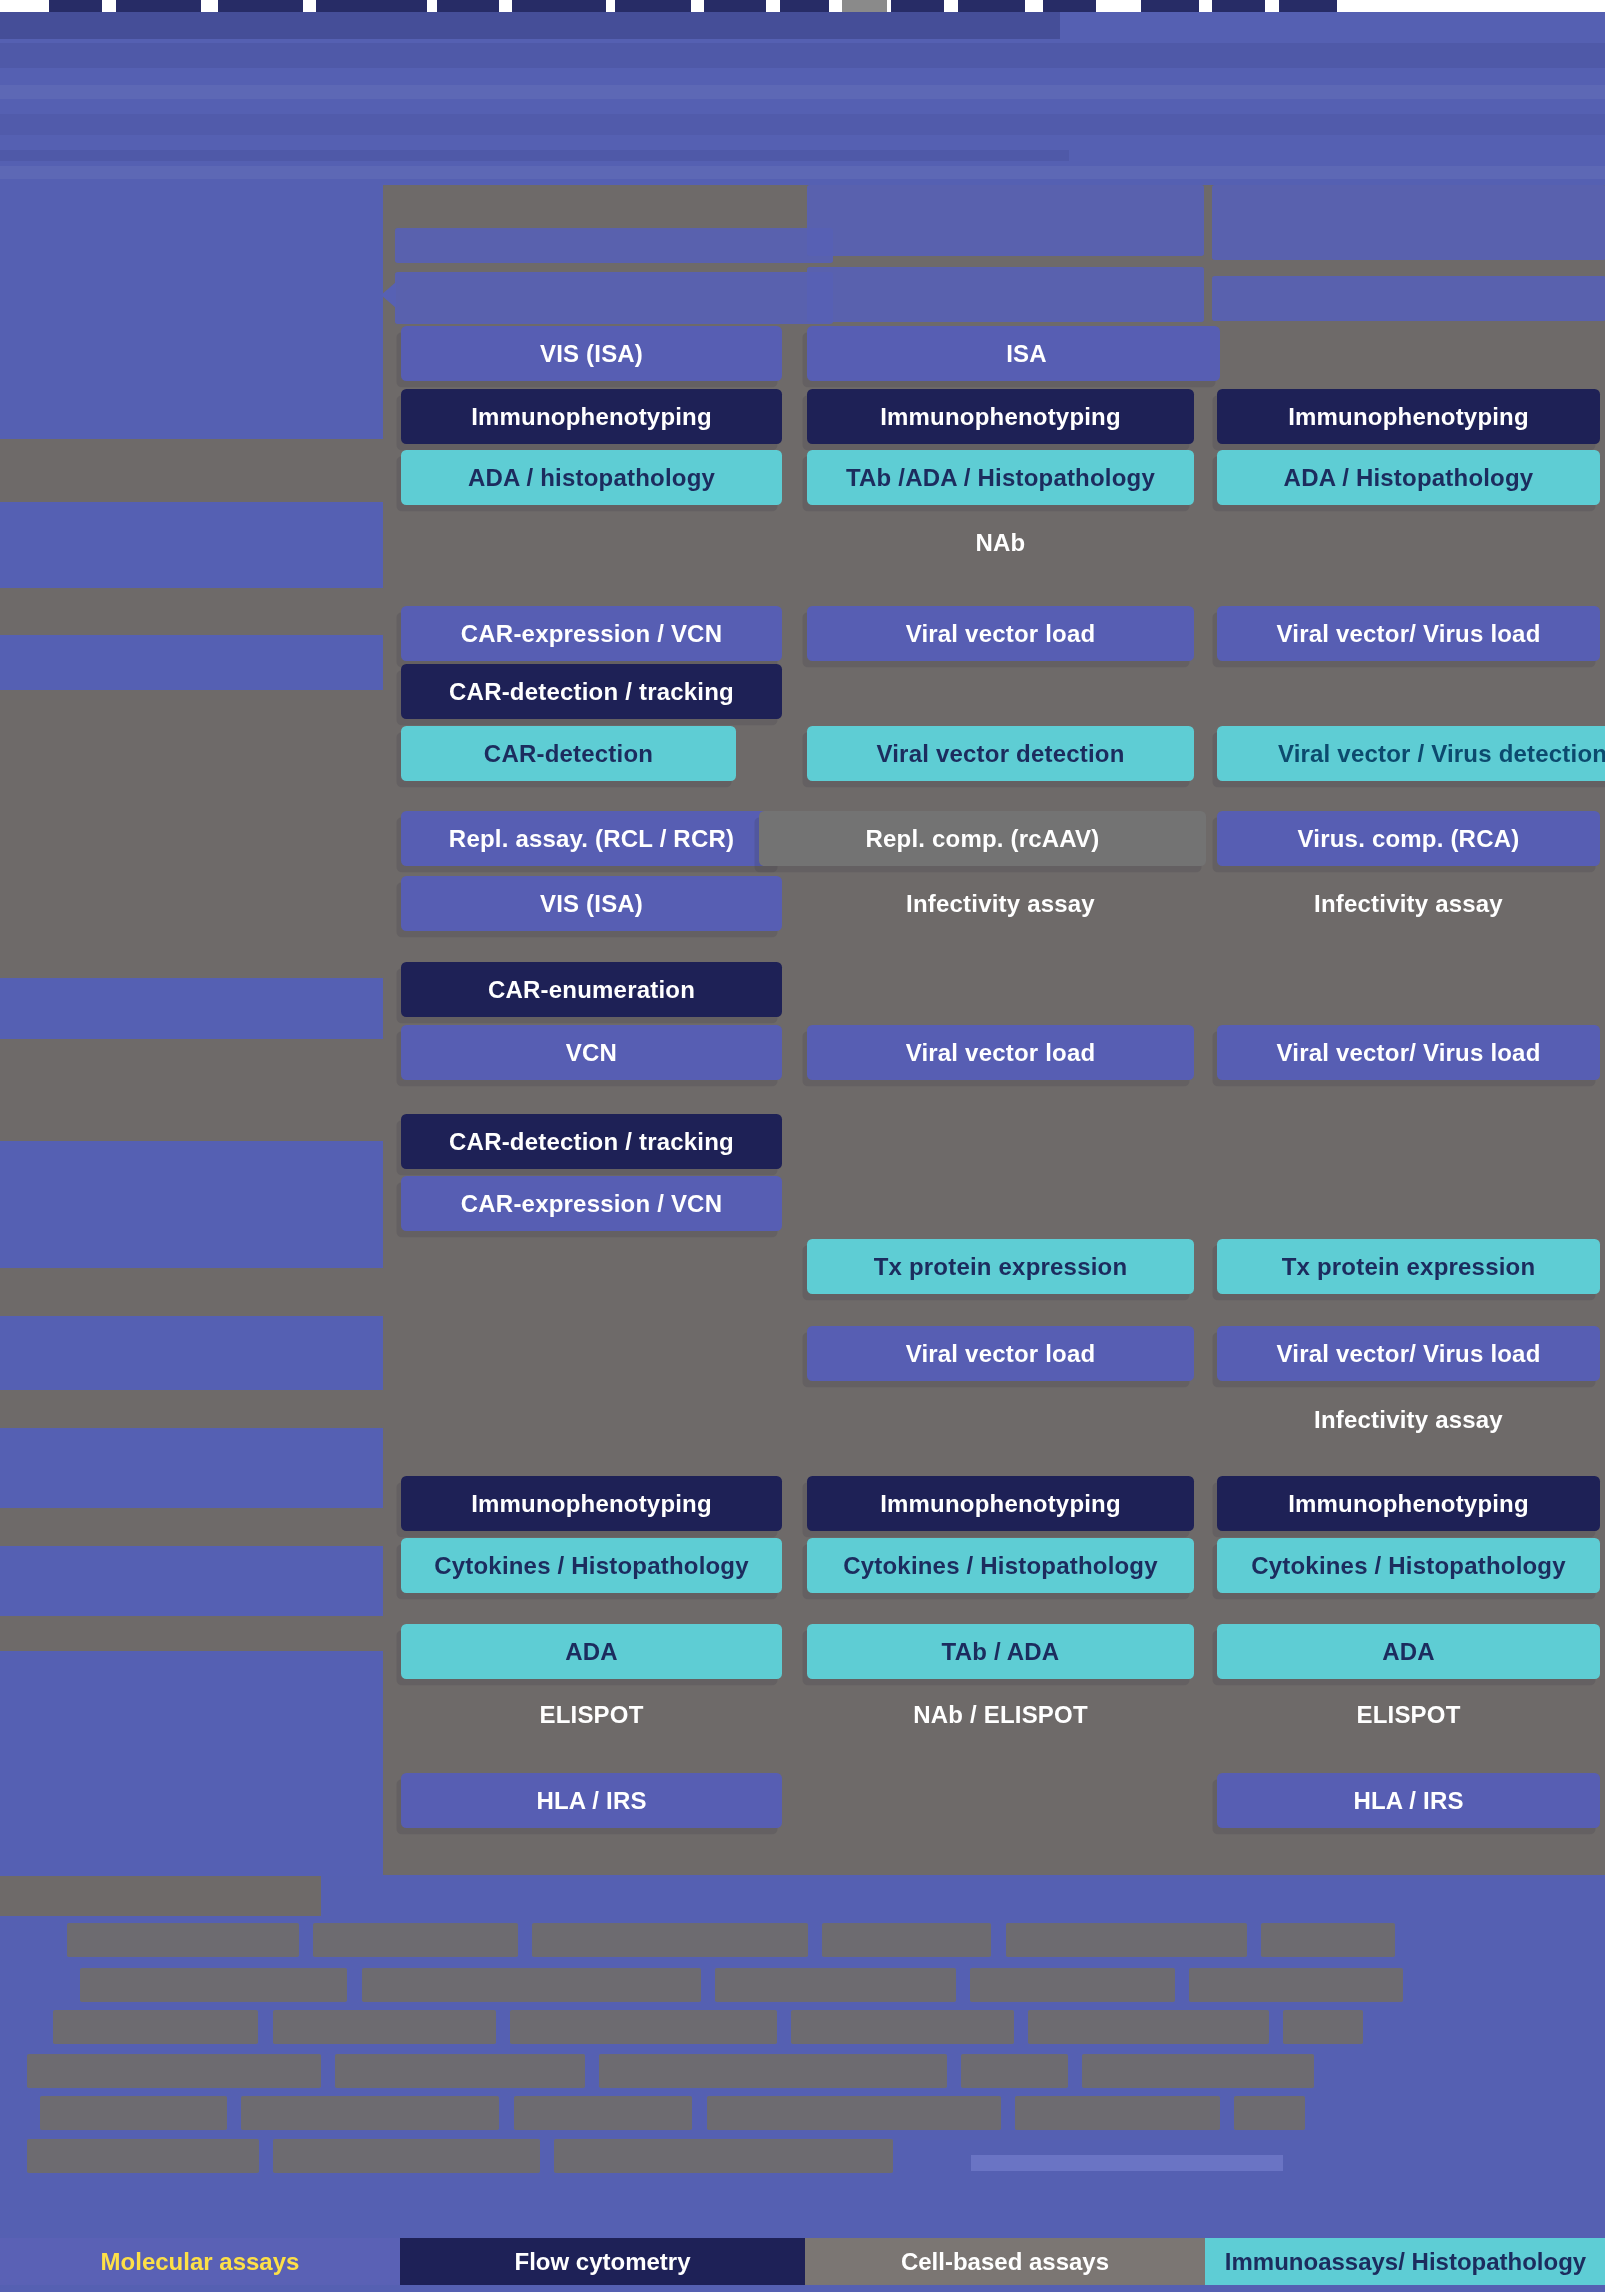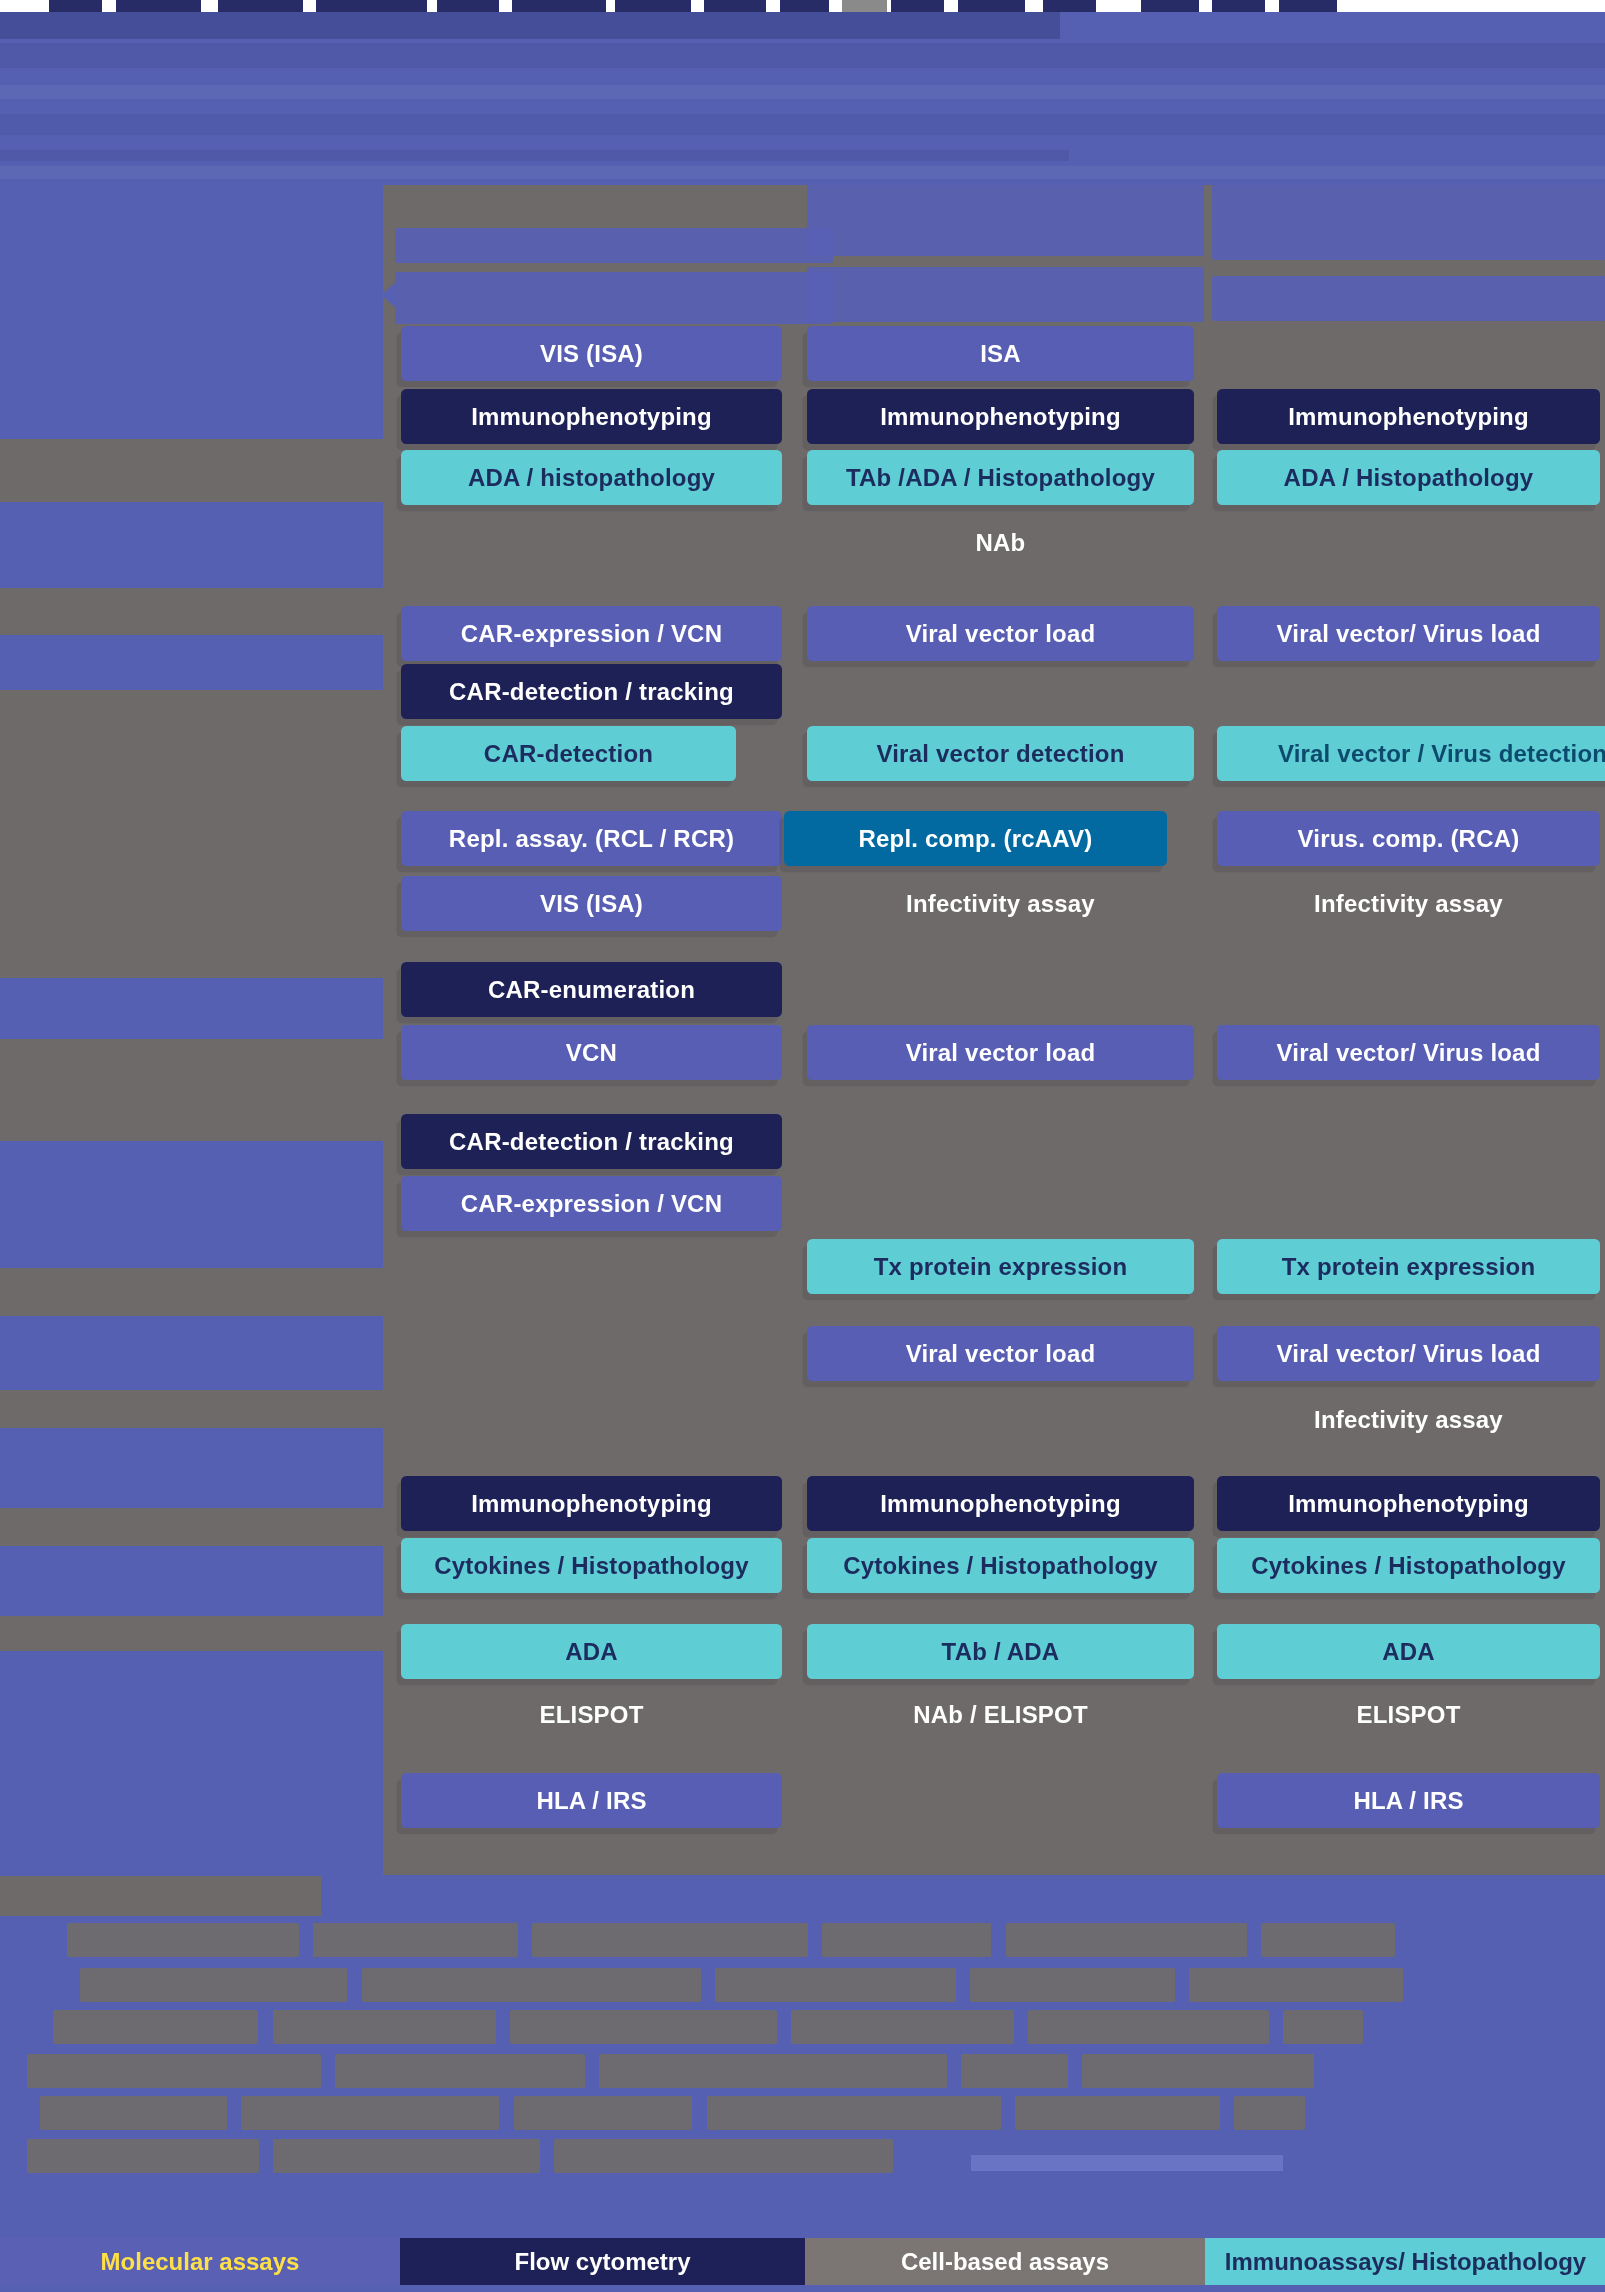--- a/index.html
+++ b/index.html
@@ -116,27 +116,27 @@
       <div class="pill" style="left: 401px; width: 381px; top: 876px; background: rgb(87, 94, 179); color: rgb(255, 255, 255);">VIS (ISA)</div>
       <div class="pill" style="left: 401px; width: 381px; top: 962px; background: rgb(30, 33, 86); color: rgb(255, 255, 255);">CAR-enumeration</div>
       <div class="pill" style="left: 401px; width: 381px; top: 1025px; background: rgb(87, 94, 179); color: rgb(255, 255, 255);">VCN</div>
       <div class="pill" style="left: 401px; width: 381px; top: 1114px; background: rgb(30, 33, 86); color: rgb(255, 255, 255);">CAR-detection / tracking</div>
       <div class="pill" style="left: 401px; width: 381px; top: 1176px; background: rgb(87, 94, 179); color: rgb(255, 255, 255);">CAR-expression / VCN</div>
       <div class="pill" style="left: 401px; width: 381px; top: 1476px; background: rgb(30, 33, 86); color: rgb(255, 255, 255);">Immunophenotyping</div>
       <div class="pill" style="left: 401px; width: 381px; top: 1538px; background: rgb(94, 205, 212); color: rgb(28, 44, 94);">Cytokines / Histopathology</div>
       <div class="pill" style="left: 401px; width: 381px; top: 1624px; background: rgb(94, 205, 212); color: rgb(28, 44, 94);">ADA</div>
       <div class="pill cell" style="left: 401px; width: 381px; top: 1687px; background: transparent; color: rgb(255, 255, 255);">ELISPOT</div>
       <div class="pill" style="left: 401px; width: 381px; top: 1773px; background: rgb(87, 94, 179); color: rgb(255, 255, 255);">HLA / IRS</div>
-      <div class="pill" style="left: 807px; width: 387px; top: 326px; background: rgb(87, 94, 179); color: rgb(255, 255, 255);">ISA</div>
+      <div class="pill" style="left: 807px; width: 387px; top: 326px; background: rgb(87, 94, 179); color: rgb(255, 255, 255); padding-left: 26px;">ISA</div>
       <div class="pill" style="left: 807px; width: 387px; top: 389px; background: rgb(30, 33, 86); color: rgb(255, 255, 255);">Immunophenotyping</div>
       <div class="pill" style="left: 807px; width: 387px; top: 450px; background: rgb(94, 205, 212); color: rgb(28, 44, 94);">TAb /ADA / Histopathology</div>
       <div class="pill cell" style="left: 807px; width: 387px; top: 515px; background: transparent; color: rgb(255, 255, 255);">NAb</div>
       <div class="pill" style="left: 807px; width: 387px; top: 606px; background: rgb(87, 94, 179); color: rgb(255, 255, 255);">Viral vector load</div>
       <div class="pill" style="left: 807px; width: 387px; top: 726px; background: rgb(94, 205, 212); color: rgb(28, 44, 94);">Viral vector detection</div>
-      <div class="pill" style="left: 784px; width: 383px; top: 811px; background: #0369a1; color: rgb(255, 255, 255);">Repl. comp. (rcAAV)</div>
+      <div class="pill" style="left: 759px; width: 447px; top: 811px; background: #737373; color: rgb(255, 255, 255);">Repl. comp. (rcAAV)</div>
       <div class="pill cell" style="left: 807px; width: 387px; top: 876px; background: transparent; color: rgb(255, 255, 255);">Infectivity assay</div>
       <div class="pill" style="left: 807px; width: 387px; top: 1025px; background: rgb(87, 94, 179); color: rgb(255, 255, 255);">Viral vector load</div>
       <div class="pill" style="left: 807px; width: 387px; top: 1239px; background: rgb(94, 205, 212); color: rgb(28, 44, 94);">Tx protein expression</div>
       <div class="pill" style="left: 807px; width: 387px; top: 1326px; background: rgb(87, 94, 179); color: rgb(255, 255, 255);">Viral vector load</div>
       <div class="pill" style="left: 807px; width: 387px; top: 1476px; background: rgb(30, 33, 86); color: rgb(255, 255, 255);">Immunophenotyping</div>
       <div class="pill" style="left: 807px; width: 387px; top: 1538px; background: rgb(94, 205, 212); color: rgb(28, 44, 94);">Cytokines / Histopathology</div>
       <div class="pill" style="left: 807px; width: 387px; top: 1624px; background: rgb(94, 205, 212); color: rgb(28, 44, 94);">TAb / ADA</div>
       <div class="pill cell" style="left: 807px; width: 387px; top: 1687px; background: transparent; color: #ffffff;">NAb / ELISPOT</div>
       <div class="pill" style="left: 1217px; width: 383px; top: 389px; background: rgb(30, 33, 86); color: rgb(255, 255, 255);">Immunophenotyping</div>
       <div class="pill" style="left: 1217px; width: 383px; top: 450px; background: rgb(94, 205, 212); color: rgb(28, 44, 94);">ADA / Histopathology</div>

